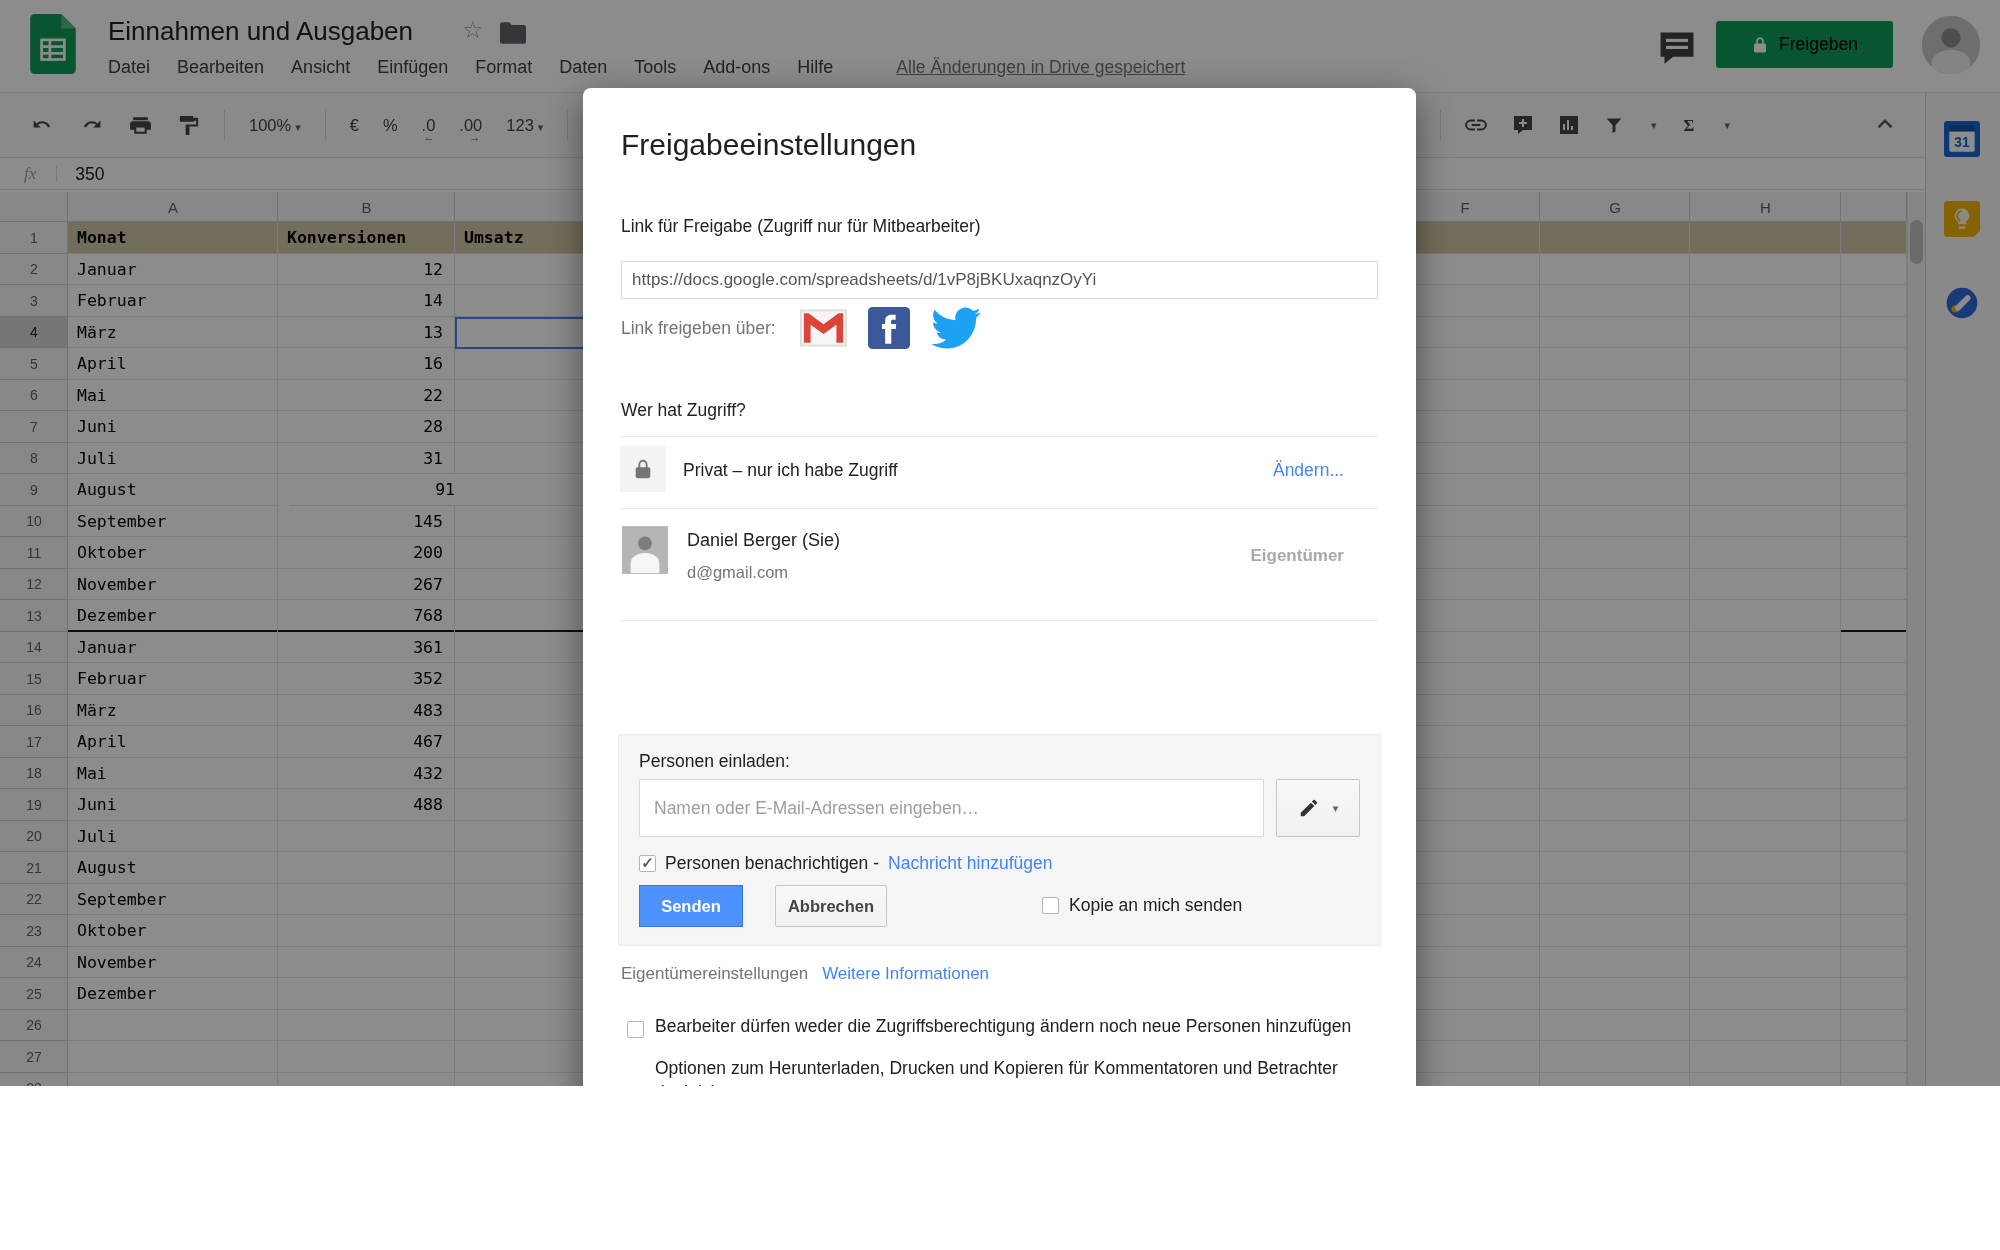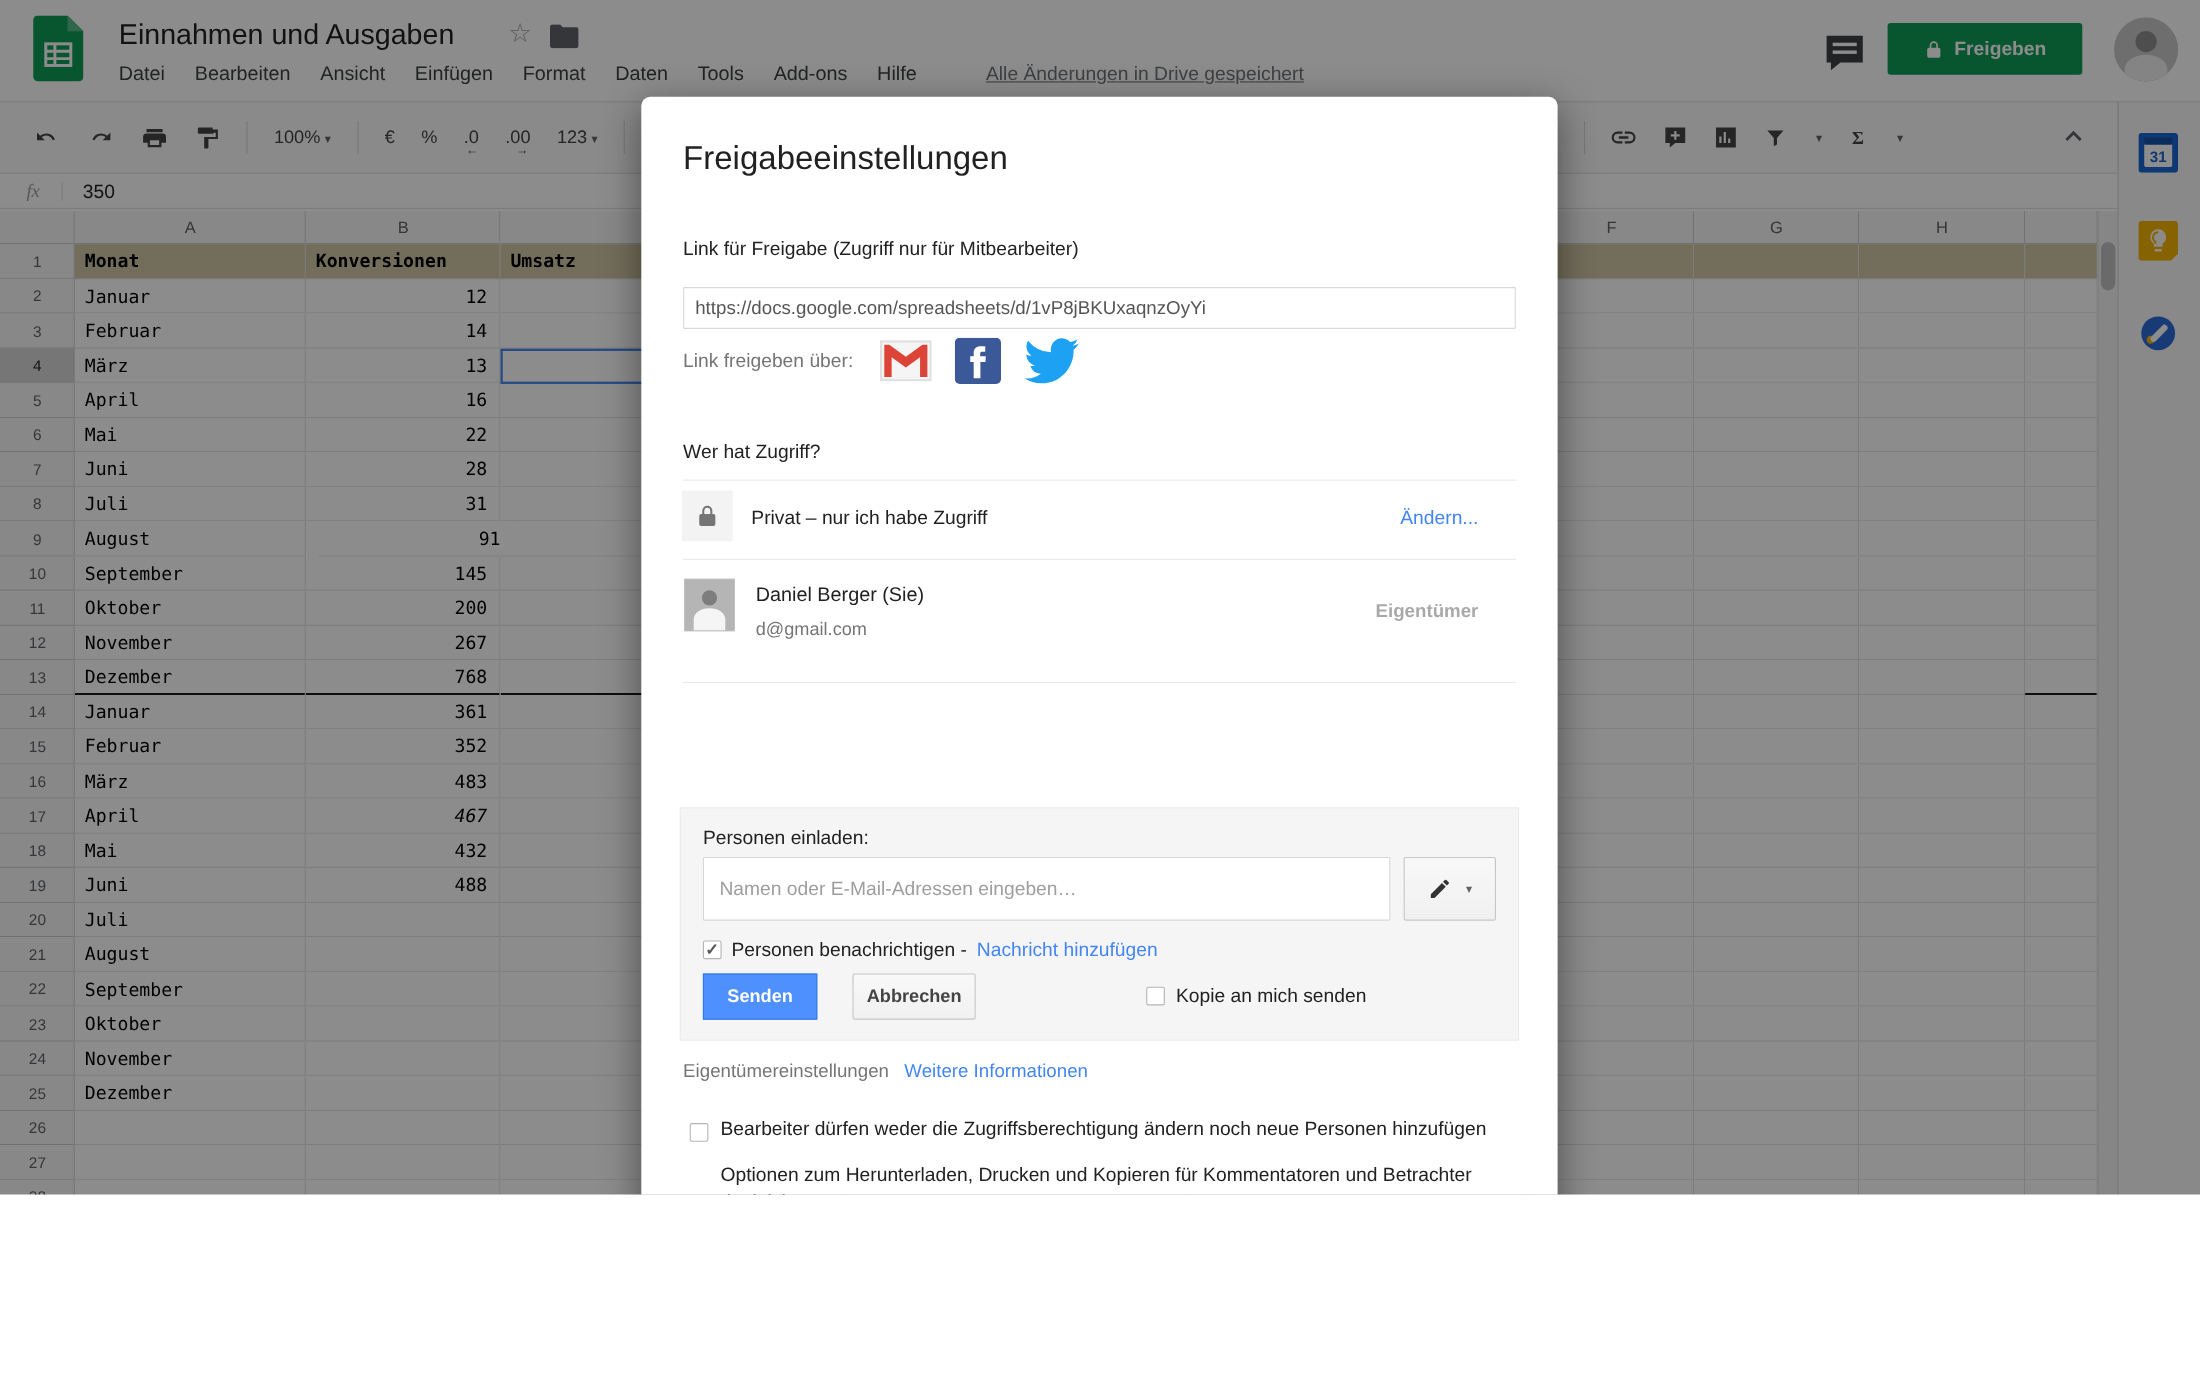--- a/index.html
+++ b/index.html
@@ -13,21 +13,21 @@
   .abs{position:absolute}
   svg{display:block}
 
   
   #appbar{position:absolute;left:0;top:0;width:2000px;height:92px;background:#fff}
   #doc-title{position:absolute;left:108px;top:16px;font-size:26px;color:#202124}
   #star{position:absolute;left:462px;top:16px;font-size:24px;color:#9e9e9e}
   #menu-row{position:absolute;left:108px;top:54px;height:26px;display:flex;align-items:center;gap:27px;font-size:18px;color:#3c4043}
   .menu-item{cursor:pointer;white-space:nowrap}
   #save-status{margin-left:36px;color:#70757a;font-size:17.5px;text-decoration:underline;white-space:nowrap}
-  #share-btn{position:absolute;left:1716px;top:21px;width:177px;height:47px;background:var(--green);border-radius:3px;display:flex;align-items:center;justify-content:center;gap:10px;color:#ffffff;font-size:17.5px;font-weight:700;cursor:pointer}
+  #share-btn{position:absolute;left:1716px;top:21px;width:177px;height:47px;background:var(--green);border-radius:3px;display:flex;align-items:center;justify-content:center;gap:10px;color:#000000;font-size:17.5px;font-weight:400;cursor:pointer}
   #avatar-top{position:absolute;left:1922px;top:16px;width:58px;height:58px;border-radius:50%;background:#c6c6c6;overflow:hidden}
 
   #toolbar{position:absolute;left:0;top:92px;width:1925px;height:66px;background:#fbfbfb;border-top:1px solid #e0e0e0;border-bottom:1px solid #e0e0e0}
   #toolbar-left{position:absolute;left:30px;top:0;height:64px;display:flex;align-items:center;gap:24px}
   #toolbar-right{position:absolute;left:1440px;top:0;height:64px;display:flex;align-items:center;gap:22px}
   .tb-sep{width:1px;height:30px;background:#dadada}
   .tb-text{font-size:16.5px;color:#444;cursor:pointer;white-space:nowrap}
   .tb-ico{cursor:pointer}
   .caret{font-size:11px;color:#5f6368;margin-left:4px}
   .tb-dec{position:relative}
@@ -410,21 +410,21 @@
       <div class="gcell num" style="left: 278px; top: 502.5px; width: 177px; height: 31.5px;">483</div>
       <div class="gcell txt" style="left: 455px; top: 502.5px; width: 310px; height: 31.5px;"></div>
       <div class="gcell txt" style="left: 765px; top: 502.5px; width: 315px; height: 31.5px;"></div>
       <div class="gcell txt" style="left: 1080px; top: 502.5px; width: 310px; height: 31.5px;"></div>
       <div class="gcell txt" style="left: 1390px; top: 502.5px; width: 150px; height: 31.5px;"></div>
       <div class="gcell txt" style="left: 1540px; top: 502.5px; width: 150px; height: 31.5px;"></div>
       <div class="gcell txt" style="left: 1690px; top: 502.5px; width: 151px; height: 31.5px;"></div>
       <div class="gcell txt" style="left: 1841px; top: 502.5px; width: 66px; height: 31.5px;"></div>
       <div class="ghead" style="left: 0px; top: 534px; width: 68px; height: 31.5px; font-size: 14px;">17</div>
       <div class="gcell txt" style="left: 68px; top: 534px; width: 210px; height: 31.5px;">April</div>
-      <div class="gcell num" style="left: 278px; top: 534px; width: 177px; height: 31.5px; font-style: italic;">467</div>
+      <div class="gcell num" style="left: 278px; top: 534px; width: 177px; height: 31.5px;">467</div>
       <div class="gcell txt" style="left: 455px; top: 534px; width: 310px; height: 31.5px;"></div>
       <div class="gcell txt" style="left: 765px; top: 534px; width: 315px; height: 31.5px;"></div>
       <div class="gcell txt" style="left: 1080px; top: 534px; width: 310px; height: 31.5px;"></div>
       <div class="gcell txt" style="left: 1390px; top: 534px; width: 150px; height: 31.5px;"></div>
       <div class="gcell txt" style="left: 1540px; top: 534px; width: 150px; height: 31.5px;"></div>
       <div class="gcell txt" style="left: 1690px; top: 534px; width: 151px; height: 31.5px;"></div>
       <div class="gcell txt" style="left: 1841px; top: 534px; width: 66px; height: 31.5px;"></div>
       <div class="ghead" style="left: 0px; top: 565.5px; width: 68px; height: 31.5px; font-size: 14px;">18</div>
       <div class="gcell txt" style="left: 68px; top: 565.5px; width: 210px; height: 31.5px;">Mai</div>
       <div class="gcell num" style="left: 278px; top: 565.5px; width: 177px; height: 31.5px;">432</div>

